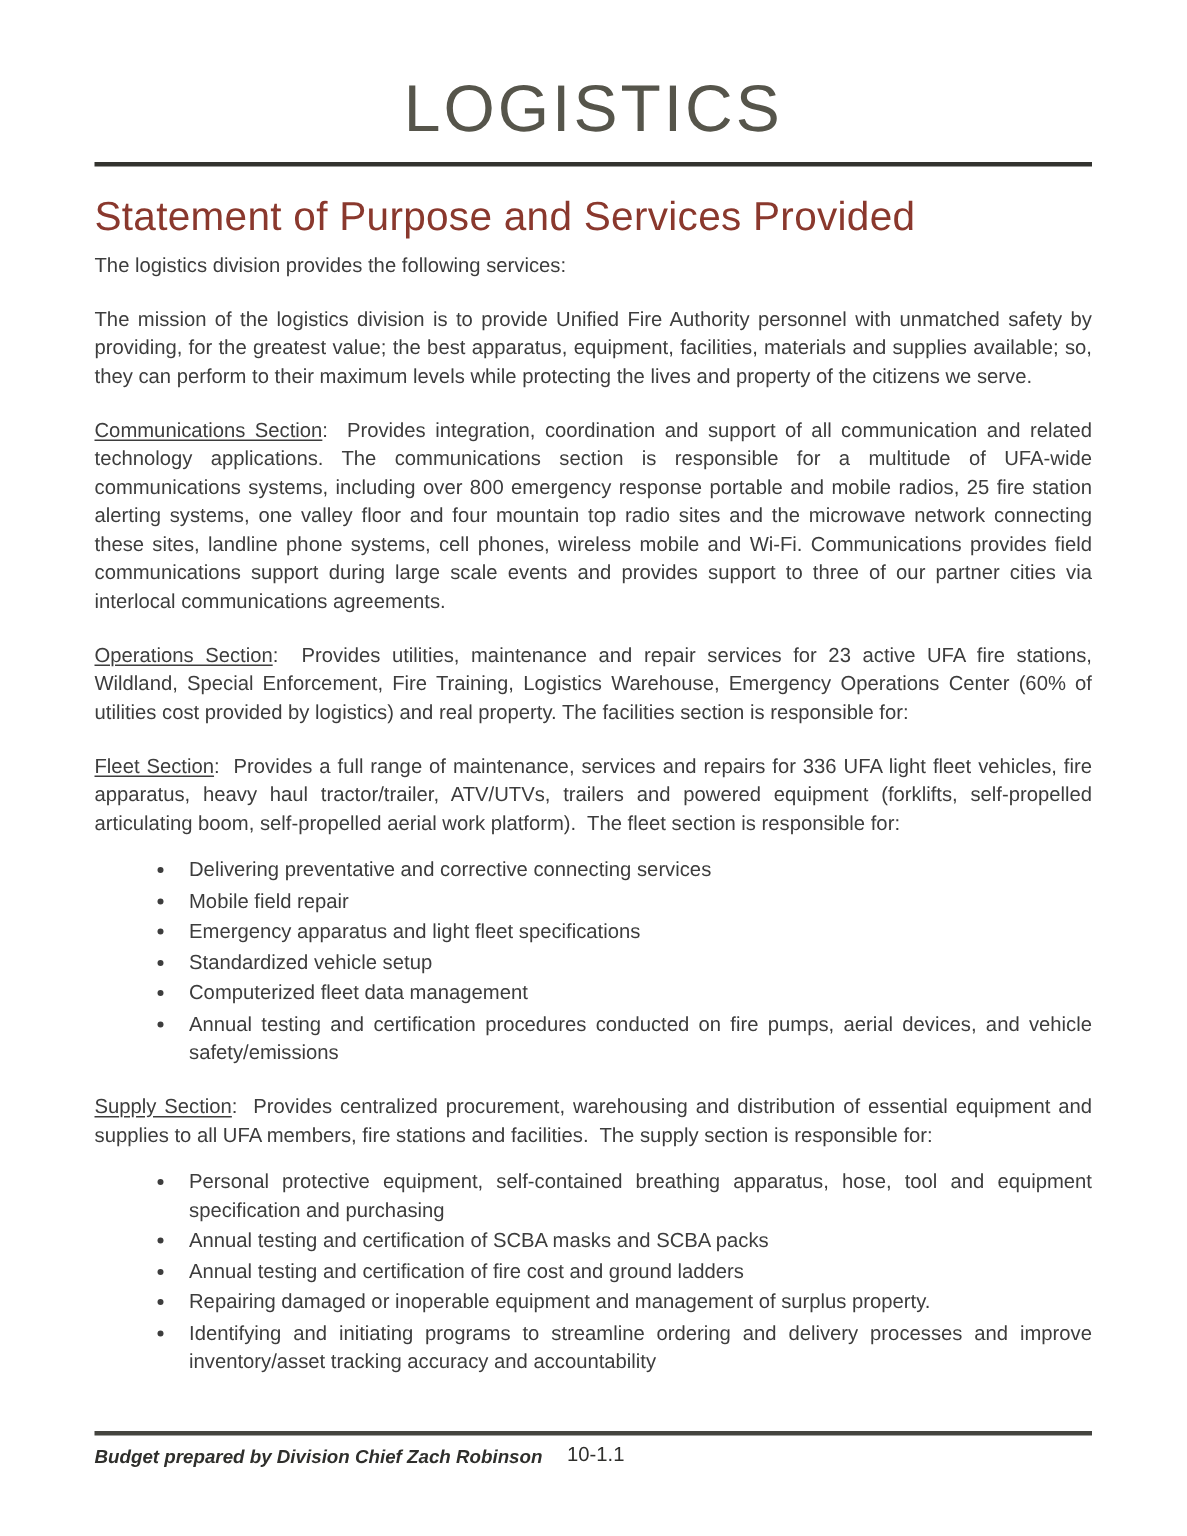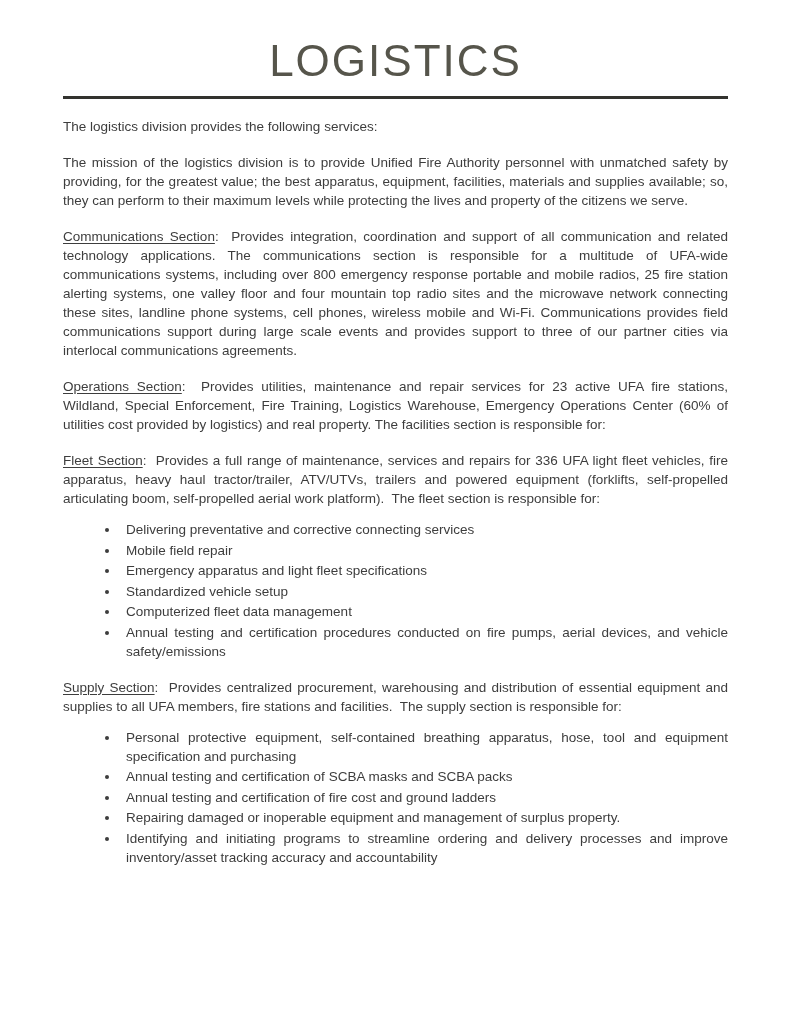--- a/index.html
+++ b/index.html
@@ -3,21 +3,21 @@
 <meta charset="utf-8">
 <style>
   html, body { margin: 0; padding: 0; background: #ffffff; }
   .page {
     position: relative;
     width: 791px;
     height: 1024px;
     margin: 0 auto;
     background: #ffffff;
     box-sizing: border-box;
-    padding: 0 63px;
+    padding: 12px 63px;
     overflow: hidden;
     font-family: "Liberation Sans", sans-serif;
     color: #3d3d3d;
   }
   .doc-title {
     margin: 36px 0 10px 0;
     text-align: center;
     font-size: 44px;
     font-weight: 500;
     letter-spacing: 2px;
@@ -87,20 +87,21 @@
   }
 </style>
 </head>
 <body>
 
 <div class="page">
 
   <h1 class="doc-title">LOGISTICS</h1>
   <div class="title-rule"></div>
 
+  <h2 class="statement-heading">Statement of Purpose and Services Provided</h2>
 
   <p class="para single-line">The logistics division provides the following services:</p>
 
   <p class="para">The mission of the logistics division is to provide Unified Fire Authority personnel with unmatched safety by providing, for the greatest value; the best apparatus, equipment, facilities, materials and supplies available; so, they can perform to their maximum levels while protecting the lives and property of the citizens we serve.</p>
 
   <p class="para"><span class="sec-label">Communications Section</span><span>:&nbsp; Provides integration, coordination and support of all communication and related technology applications. The communications section is responsible for a multitude of UFA-wide communications systems, including over 800 emergency response portable and mobile radios, 25 fire station alerting systems, one valley floor and four mountain top radio sites and the microwave network connecting these sites, landline phone systems, cell phones, wireless mobile and Wi-Fi. Communications provides field communications support during large scale events and provides support to three of our partner cities via interlocal communications agreements.</span></p>
 
   <p class="para"><span class="sec-label">Operations Section</span><span>:&nbsp; Provides utilities, maintenance and repair services for 23 active UFA fire stations, Wildland, Special Enforcement, Fire Training, Logistics Warehouse, Emergency Operations Center (60% of utilities cost provided by logistics) and real property. The facilities section is responsible for:</span></p>
 
 
@@ -118,14 +119,21 @@
   <p class="para"><span class="sec-label">Supply Section</span><span>:&nbsp; Provides centralized procurement, warehousing and distribution of essential equipment and supplies to all UFA members, fire stations and facilities.&nbsp; The supply section is responsible for:</span></p>
 
   <ul class="bullets">
     <li>Personal protective equipment, self-contained breathing apparatus, hose, tool and equipment specification and purchasing</li>
     <li>Annual testing and certification of SCBA masks and SCBA packs</li>
     <li>Annual testing and certification of fire cost and ground ladders</li>
     <li>Repairing damaged or inoperable equipment and management of surplus property.</li>
     <li>Identifying and initiating programs to streamline ordering and delivery processes and improve inventory/asset tracking accuracy and accountability</li>
   </ul>
 
+  <div class="footer">
+    <div class="footer-rule"></div>
+    <div class="footer-row">
+      <span class="prepared-by">Budget prepared by Division Chief Zach Robinson</span>
+      <span class="page-number">10-1.1</span>
+    </div>
+  </div>
 
 </div>
 
 </body></html>

